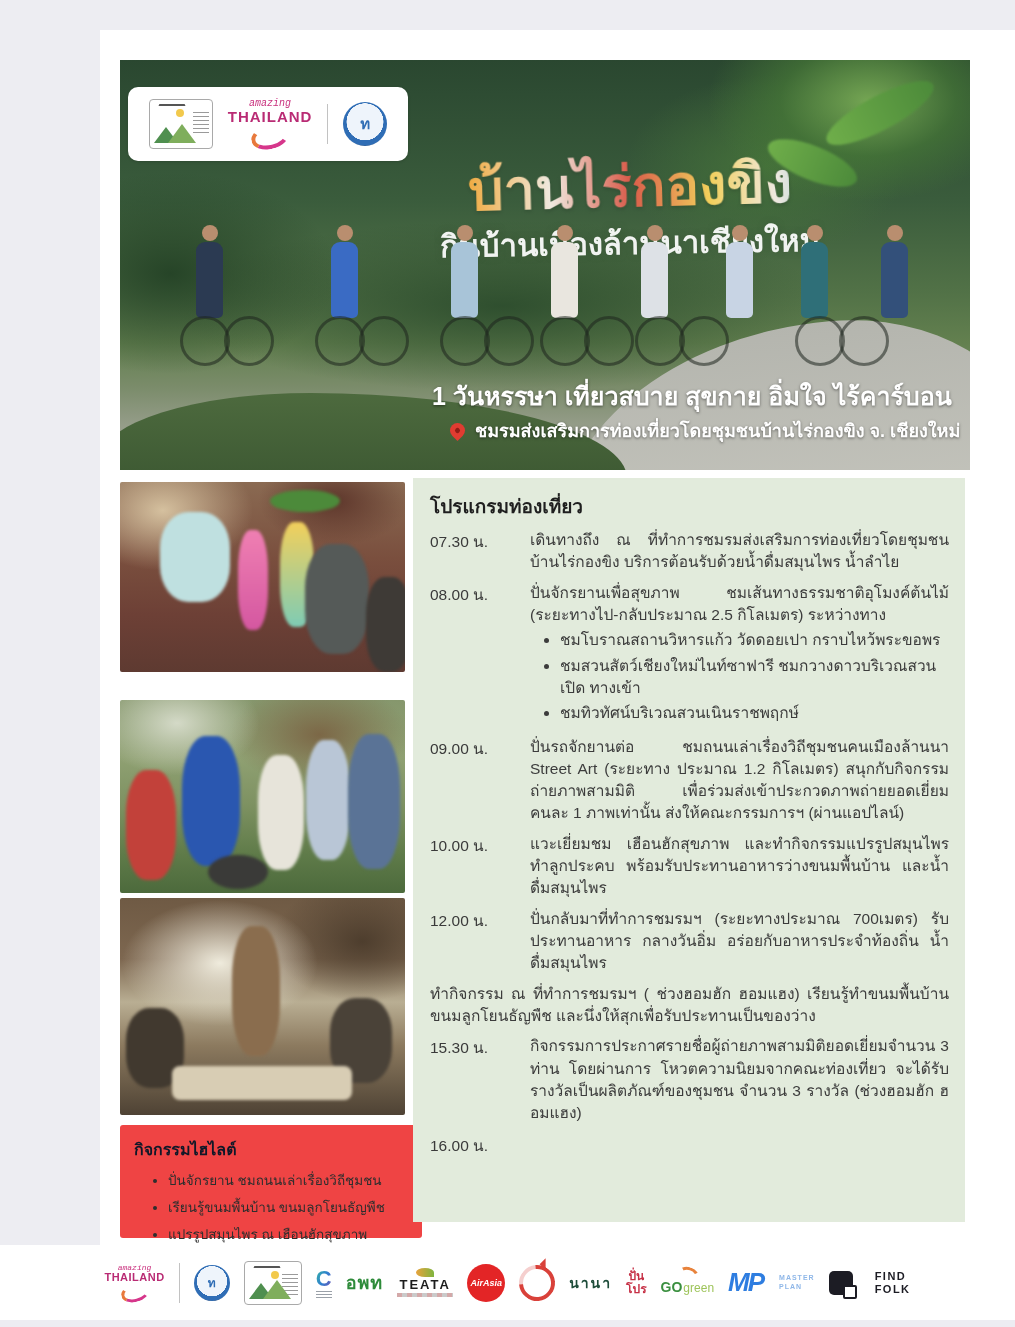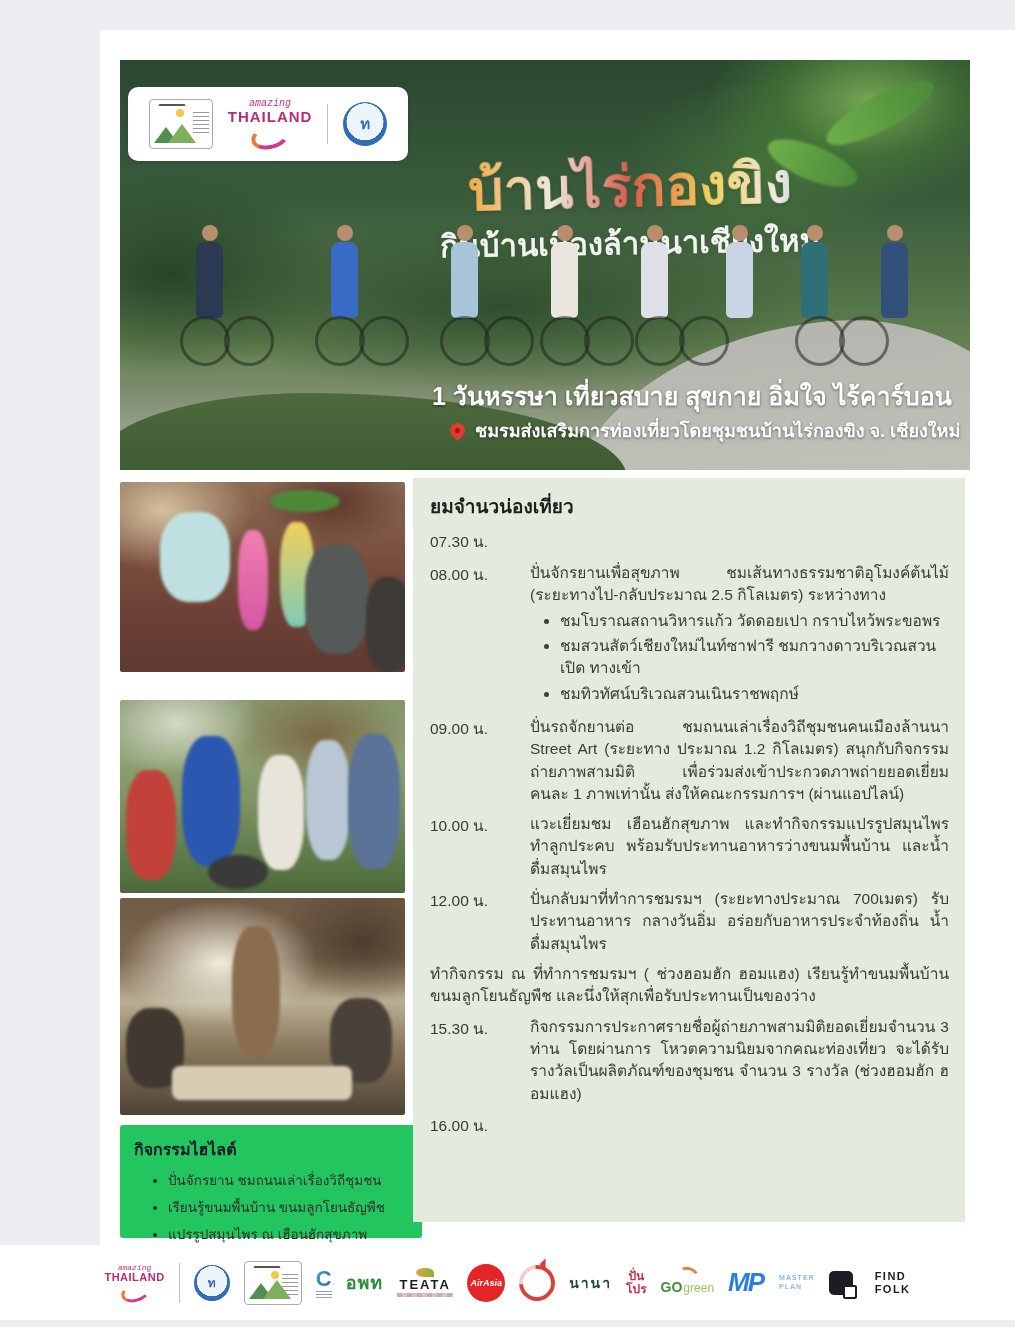--- a/index.html
+++ b/index.html
@@ -67,21 +67,21 @@
   #photo2{top:670px;height:193px;background:
     radial-gradient(110px 70px at 20% 12%,rgba(216,221,204,.95),transparent 75%),
     radial-gradient(120px 70px at 70% 18%,rgba(120,90,60,.8),transparent 75%),
     linear-gradient(180deg,#86976d 0%,#8fa072 30%,#7d9161 55%,#5f7b49 80%,#4c6a3c 100%);}
   #photo3{top:868px;height:217px;background:
     radial-gradient(140px 90px at 35% 30%,rgba(245,242,228,.95),transparent 70%),
     radial-gradient(120px 80px at 85% 20%,rgba(70,55,40,.85),transparent 75%),
     linear-gradient(180deg,#6f5a44 0%,#7d6750 28%,#b9ae93 48%,#8c7a5f 68%,#4e4234 100%);}
 
   
-  .highlight-box{position:absolute;left:20px;top:1095px;width:302px;height:113px;background:#22c55e;border-radius:3px;padding:12px 12px 0 14px;box-sizing:border-box;}
+  .highlight-box{position:absolute;left:20px;top:1095px;width:302px;height:113px;background:#ef4444;border-radius:3px;padding:12px 12px 0 14px;box-sizing:border-box;}
   .hl-title{font-size:16px;font-weight:bold;color:#101828;}
   .highlight-box ul{margin:7px 0 0;padding-left:34px;list-style:disc;}
   .highlight-box li{font-size:13.5px;color:#2e2e2e;margin-bottom:5px;}
 
   
   .program{position:absolute;left:313px;top:448px;width:552px;height:744px;background:#e2ebdc;padding:13px 14px 0 17px;box-sizing:border-box;overflow:hidden;}
   .pg-title{font-size:19px;font-weight:bold;color:#1f1f1f;margin-bottom:2px;}
   .row{display:flex;margin-top:8px;}
   .time{flex:0 0 100px;font-size:15.5px;color:#3a3a3a;}
   .desc{flex:1;font-size:15.5px;line-height:1.44;color:#3c3c3c;text-align:justify;padding-right:2px;}
@@ -206,24 +206,25 @@
     <div class="highlight-box">
       <div class="hl-title">กิจกรรมไฮไลต์</div>
       <ul>
         <li>ปั่นจักรยาน ชมถนนเล่าเรื่องวิถีชุมชน</li>
         <li>เรียนรู้ขนมพื้นบ้าน ขนมลูกโยนธัญพืช</li>
         <li>แปรรูปสมุนไพร ณ เฮือนฮักสุขภาพ</li>
       </ul>
     </div>
 
     <div class="program">
-      <div class="pg-title">ยมจำนวน่องเที่ยว</div>
+      <div class="pg-title">โปรแกรมท่องเที่ยว</div>
 
       <div class="row">
         <div class="time">07.30 น.</div>
+        <div class="desc">เดินทางถึง ณ ที่ทำการชมรมส่งเสริมการท่องเที่ยวโดยชุมชนบ้านไร่กองขิง บริการต้อนรับด้วยน้ำดื่มสมุนไพร น้ำลำไย</div>
       </div>
 
       <div class="row">
         <div class="time">08.00 น.</div>
         <div class="desc">
           <span>ปั่นจักรยานเพื่อสุขภาพ ชมเส้นทางธรรมชาติอุโมงค์ต้นไม้ (ระยะทางไป-กลับประมาณ 2.5 กิโลเมตร) ระหว่างทาง</span>
           <ul>
             <li>ชมโบราณสถานวิหารแก้ว วัดดอยเปา กราบไหว้พระขอพร</li>
             <li>ชมสวนสัตว์เชียงใหม่ไนท์ซาฟารี ชมกวางดาวบริเวณสวนเปิด ทางเข้า</li>
             <li>ชมทิวทัศน์บริเวณสวนเนินราชพฤกษ์</li>

